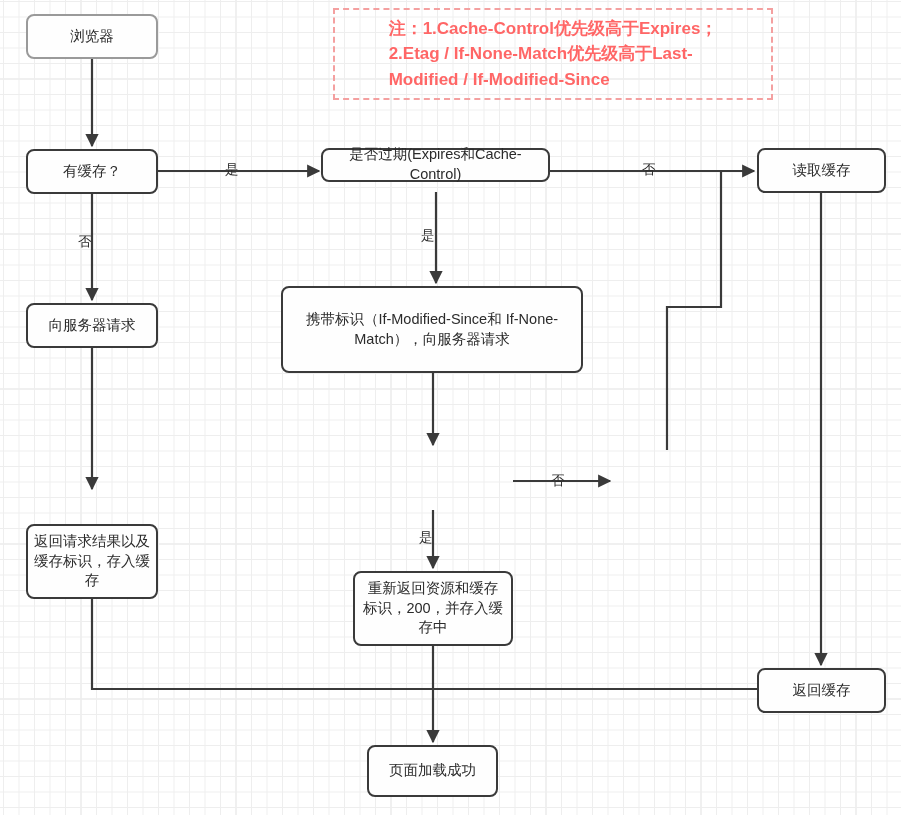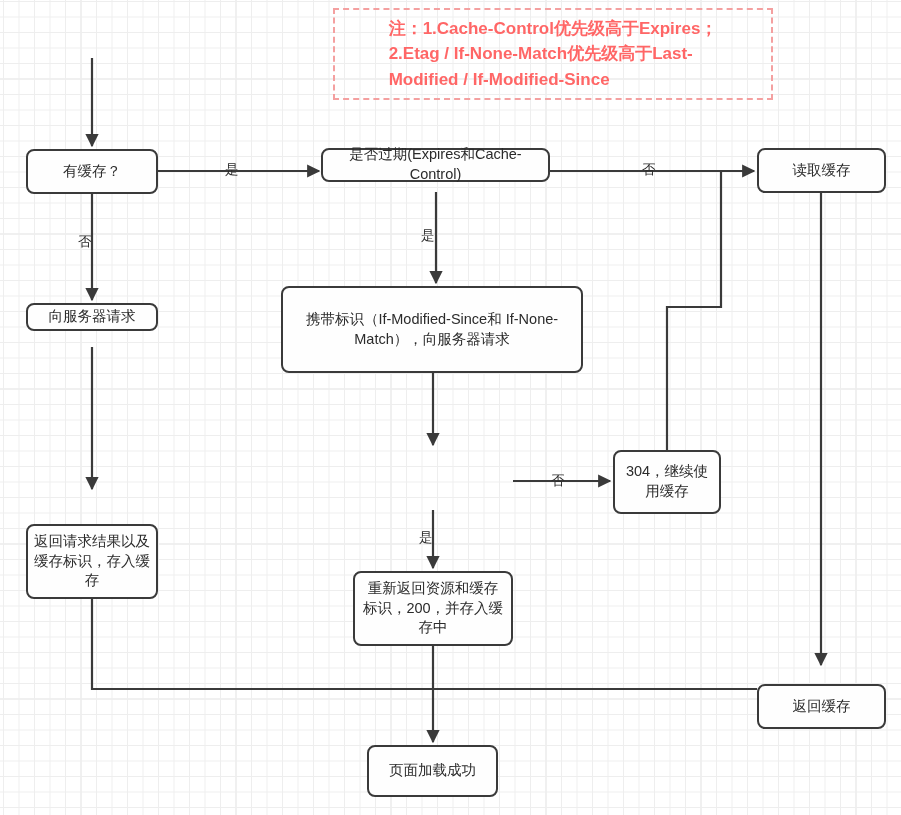--- a/index.html
+++ b/index.html
@@ -128,55 +128,55 @@
   </svg>
 
   <div class="note" style="left:333px; top:8px; width:440px; height:92px;">
     <div>
       <span class="ln">注：1.Cache-Control优先级高于Expires；</span>
       <span class="ln">2.Etag / If-None-Match优先级高于Last-</span>
       <span class="ln">Modified / If-Modified-Since</span>
     </div>
   </div>
 
+  <div class="node soft" style="left:26px; top:14px; width:132px; height:45px;">
+    <span>浏览器</span>
+  </div>
 
   <div class="node" style="left:26px; top:149px; width:132px; height:45px;">
     <span>有缓存？</span>
   </div>
 
   <div class="node" style="left:321px; top:148px; width:229px; height:34px;">
     <span>是否过期(Expires和Cache-Control)</span>
   </div>
 
   <div class="node" style="left:757px; top:148px; width:129px; height:45px;">
     <span>读取缓存</span>
   </div>
 
-  <div class="node" style="left:26px; top:303px; width:132px; height:28px;">
+  <div class="node" style="left:26px; top:303px; width:132px; height:45px;">
     <span>向服务器请求</span>
   </div>
 
   <div class="node" style="left:281px; top:286px; width:302px; height:87px;">
     <span>携带标识（If-Modified-Since和 If-None-Match），向服务器请求</span>
   </div>
 
 
-  <div class="node" style="left:613px; top:450px; width:108px; height:64px;">
-    <span>304，继续使用缓存</span>
-  </div>
 
   <div class="node" style="left:26px; top:492px; width:132px; height:75px;margin-top:32px;">
     <span>返回请求结果以及缓存标识，存入缓存</span>
   </div>
 
   <div class="node" style="left:353px; top:571px; width:160px; height:75px;">
     <span>重新返回资源和缓存标识，200，并存入缓存中</span>
   </div>
 
-  <div class="node" style="left:757px; top:684px; width:129px; height:45px;">
+  <div class="node" style="left:757px; top:668px; width:129px; height:45px;">
     <span>返回缓存</span>
   </div>
 
   <div class="node" style="left:367px; top:745px; width:131px; height:52px;">
     <span>页面加载成功</span>
   </div>
 
   <div class="elabel" style="left:225px; top:163px;">是</div>
 
   <div class="elabel" style="left:78px; top:235px;">否</div>

